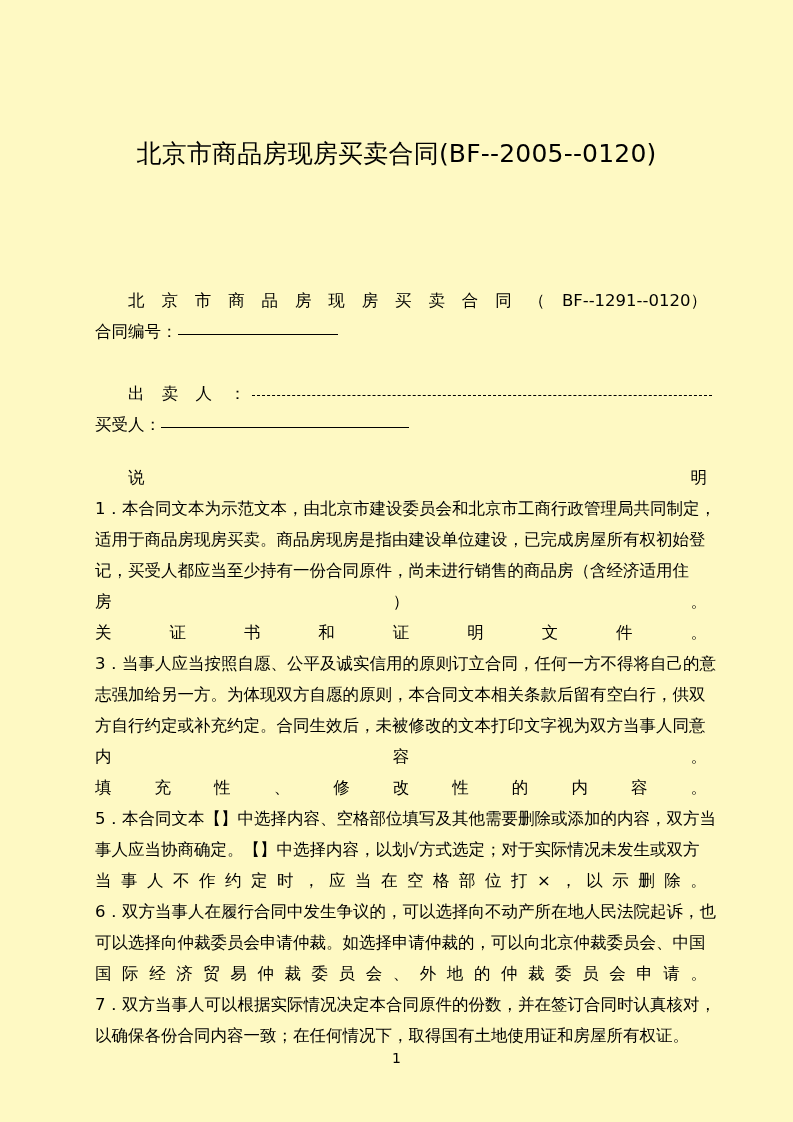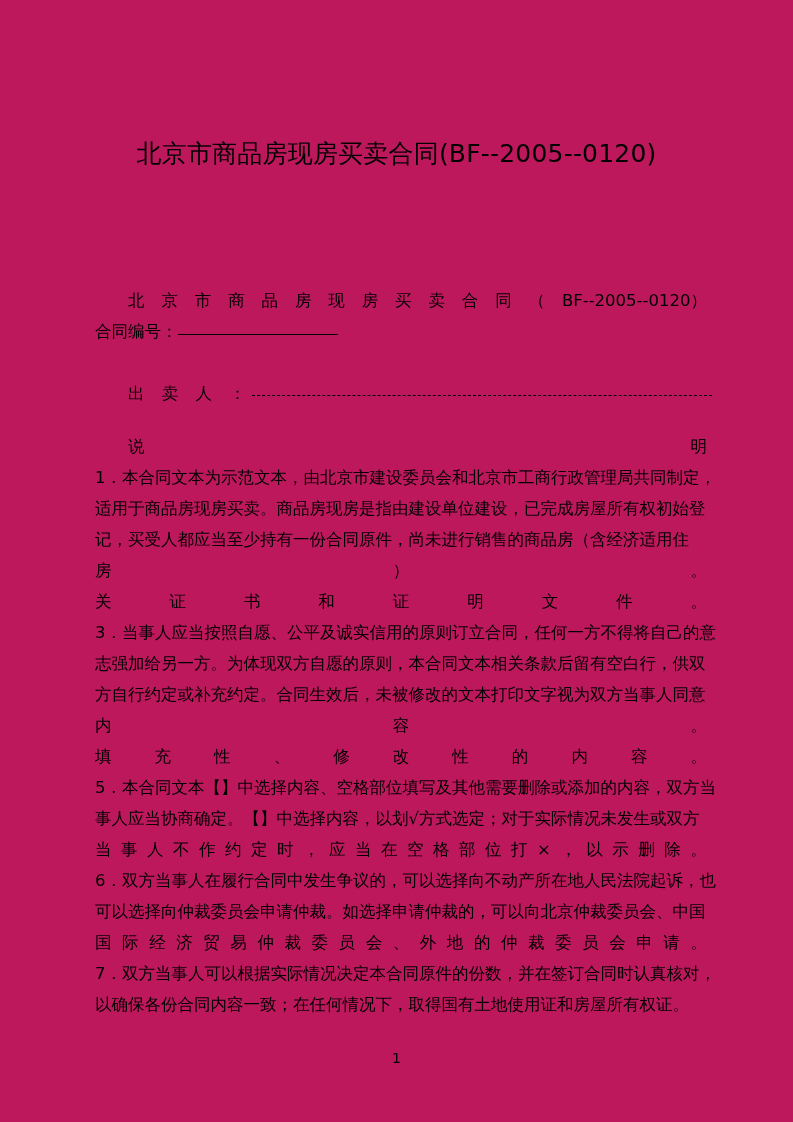--- a/index.html
+++ b/index.html
@@ -8,21 +8,21 @@
     background: #ffffff;
   }
   body {
     font-family: "DejaVu Sans", "Liberation Sans", sans-serif;
     color: #000000;
   }
   .page {
     position: relative;
     width: 793px;
     height: 1122px;
-    background: #be185d;
+    background: #fef9c3;
     overflow: hidden;
     box-sizing: border-box;
   }
 
   
   .doc-title {
     position: absolute;
     left: 0;
     top: 138px;
     width: 793px;
@@ -130,33 +130,36 @@
       <span>商</span>
       <span>品</span>
       <span>房</span>
       <span>现</span>
       <span>房</span>
       <span>买</span>
       <span>卖</span>
       <span>合</span>
       <span>同</span>
       <span>（</span>
-      <span>BF--2005--0120）</span>
+      <span>BF--1291--0120）</span>
     </div>
 
     <div class="field-row">
       <span class="field-label">合同编号：</span><span class="rule-solid w-short"></span>
     </div>
 
     <div class="spacer-31"></div>
 
     <div class="field-row">
       <span class="field-label-wide">出 卖 人 ：</span><span class="rule-dashed"></span>
     </div>
 
+    <div class="field-row">
+      <span class="field-label">买受人：</span><span class="rule-solid w-mid"></span>
+    </div>
 
     <div class="spacer-22"></div>
 
     <div class="line just-indent">
       <span>说</span>
       <span>明</span>
     </div>
 
     <div class="line flow">1．本合同文本为示范文本，由北京市建设委员会和北京市工商行政管理局共同制定，</div>
     <div class="line flow">适用于商品房现房买卖。商品房现房是指由建设单位建设，已完成房屋所有权初始登</div>

